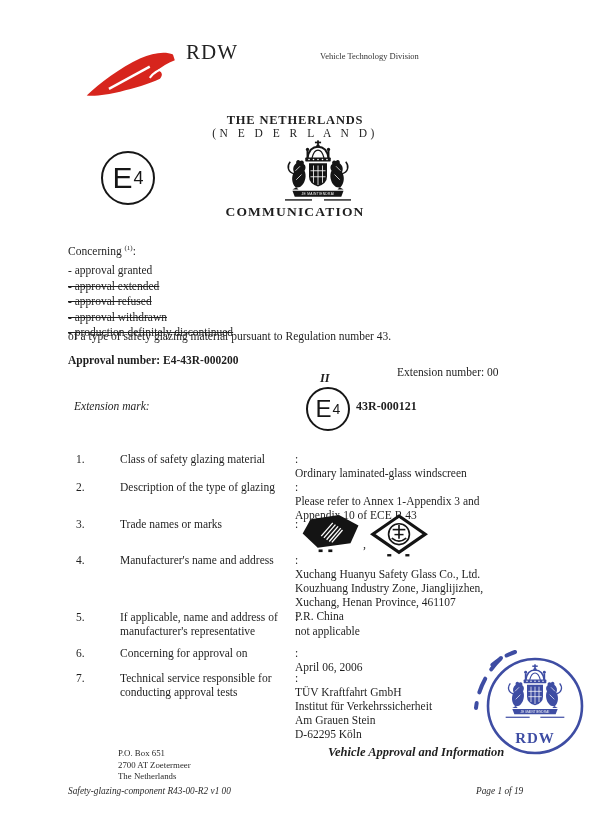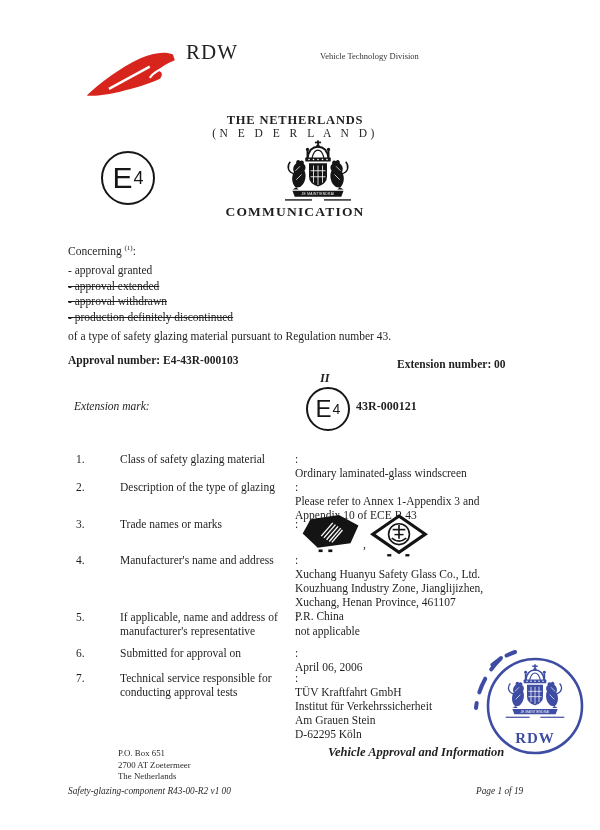--- a/index.html
+++ b/index.html
@@ -34,21 +34,21 @@
 
   
   .concerning{position:absolute;left:68px;top:244px;font-size:11.5px;}
   .concerning sup{font-size:7px;}
   .options{position:absolute;left:68px;top:263px;font-size:11.5px;line-height:15.5px;}
   .struck{text-decoration:line-through;text-decoration-thickness:1.2px;}
   .subject{position:absolute;left:68px;top:330px;font-size:11.5px;}
 
   
   .appr-line{position:absolute;left:68px;top:354px;font-size:11.5px;font-weight:bold;}
-  .ext-line{position:absolute;left:397px;top:358px;font-size:11.5px;font-weight:bold;}
+  .ext-line{position:absolute;left:397px;top:366px;font-size:11.5px;font-weight:normal;}
 
   
   .mark-label{position:absolute;left:74px;top:400px;font-size:11.5px;font-style:italic;}
   .mark-class{position:absolute;left:320px;top:371px;font-size:12.5px;font-weight:bold;font-style:italic;}
   .emark-small{
     position:absolute;left:306px;top:387px;width:40px;height:40px;
     border:2px solid #161616;border-radius:50%;
     display:flex;align-items:center;justify-content:center;
     font-family:"Liberation Sans","DejaVu Sans",sans-serif;color:#161616;
   }
@@ -166,26 +166,27 @@
 
   <div class="communication">COMMUNICATION</div>
 
   <div class="concerning">
     <span>Concerning</span>
     <sup>(1)</sup><span>:</span>
   </div>
   <div class="options">
     <div>- approval granted</div>
     <div class="struck">- approval extended</div>
+    <div class="struck">- approval refused</div>
     <div class="struck">- approval withdrawn</div>
     <div class="struck">- production definitely discontinued</div>
   </div>
   <div class="subject">of a type of safety glazing material pursuant to Regulation number 43.</div>
 
-  <div class="appr-line">Approval number: E4-43R-000103</div>
+  <div class="appr-line">Approval number: E4-43R-000200</div>
   <div class="ext-line">Extension number: 00</div>
 
   <div class="mark-label">Extension mark:</div>
   <div class="mark-class">II</div>
   <div class="emark-small">
     <span class="e">E</span>
     <span class="n">4</span>
   </div>
   <div class="mark-number">43R-000121</div>
 
@@ -265,21 +266,21 @@
       <div>manufacturer's representative</div>
     </span>
     <span class="value">
       <span class="colon">:</span>
       <span class="lines"><div>not applicable</div></span>
     </span>
   </div>
 
   <div class="item" style="top:646px">
     <span class="no">6.</span>
-    <span class="label"><span>Submitted for approval on</span></span>
+    <span class="label"><span>Concerning for approval on</span></span>
     <span class="value">
       <span class="colon">:</span>
       <span class="lines"><div>April 06, 2006</div></span>
     </span>
   </div>
 
   <div class="item" style="top:671px">
     <span class="no">7.</span>
     <span class="label">
       <div>Technical service responsible for</div>

